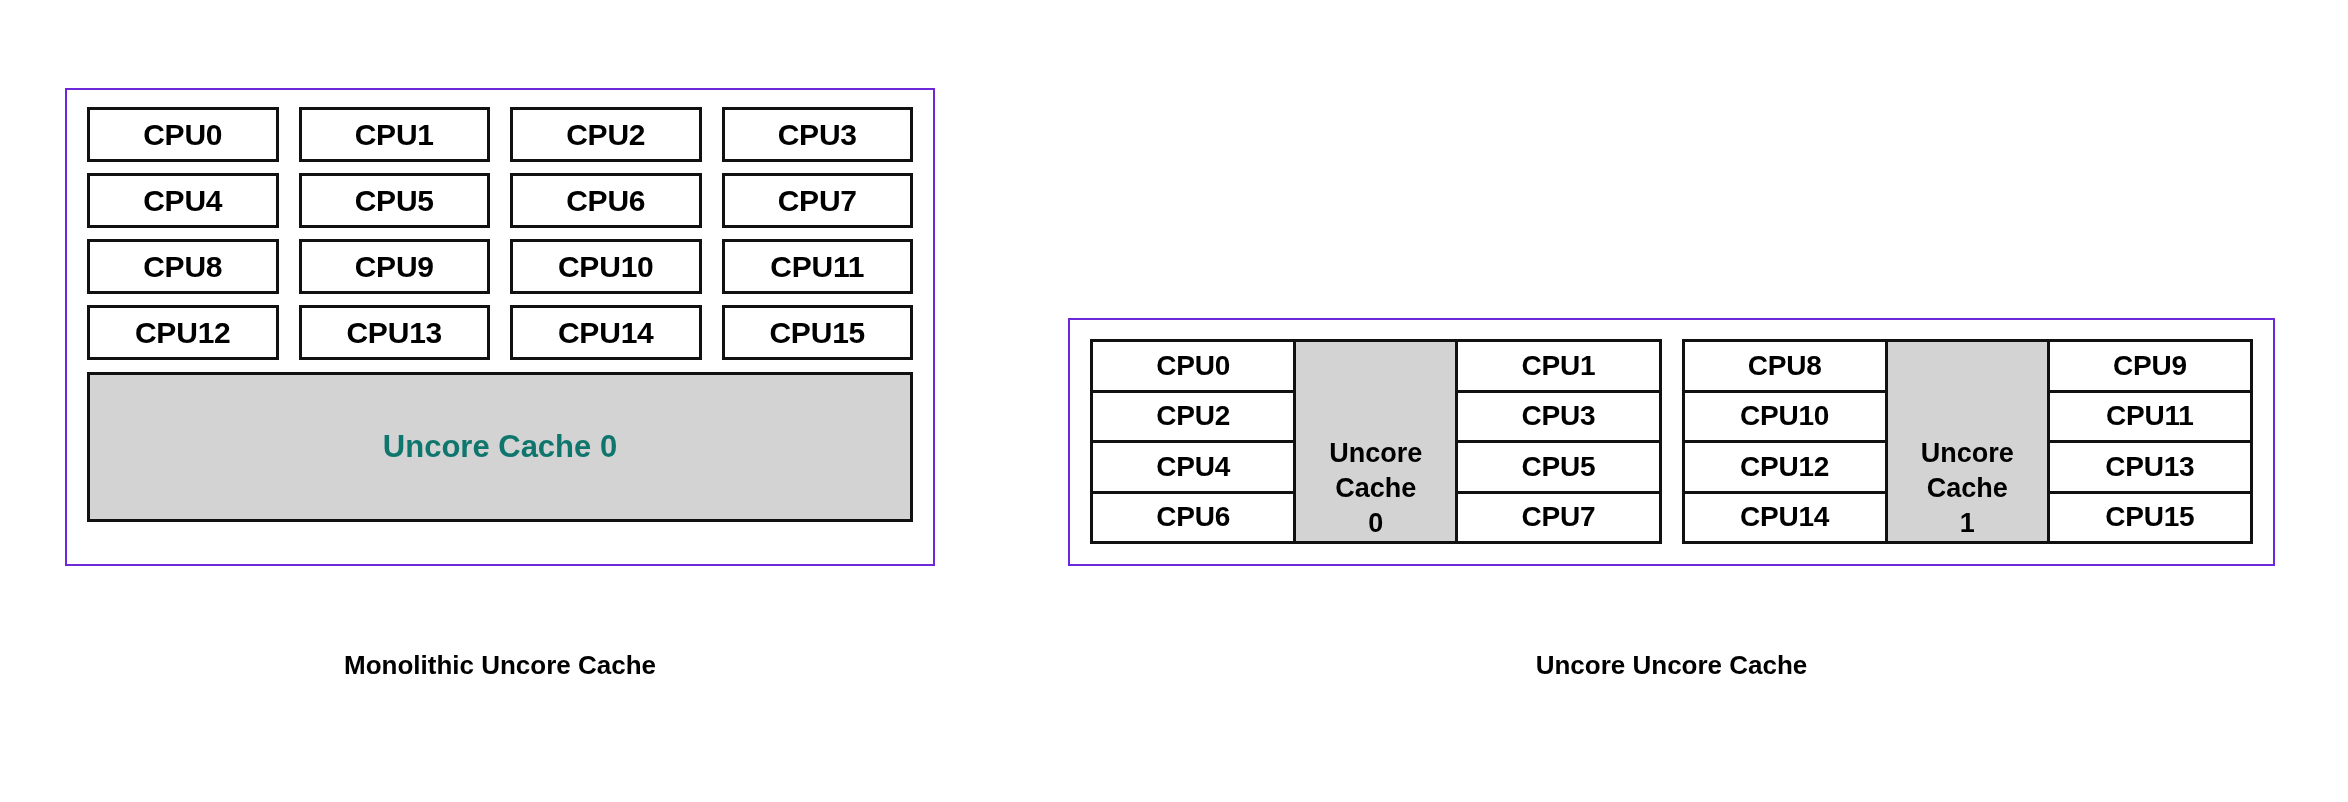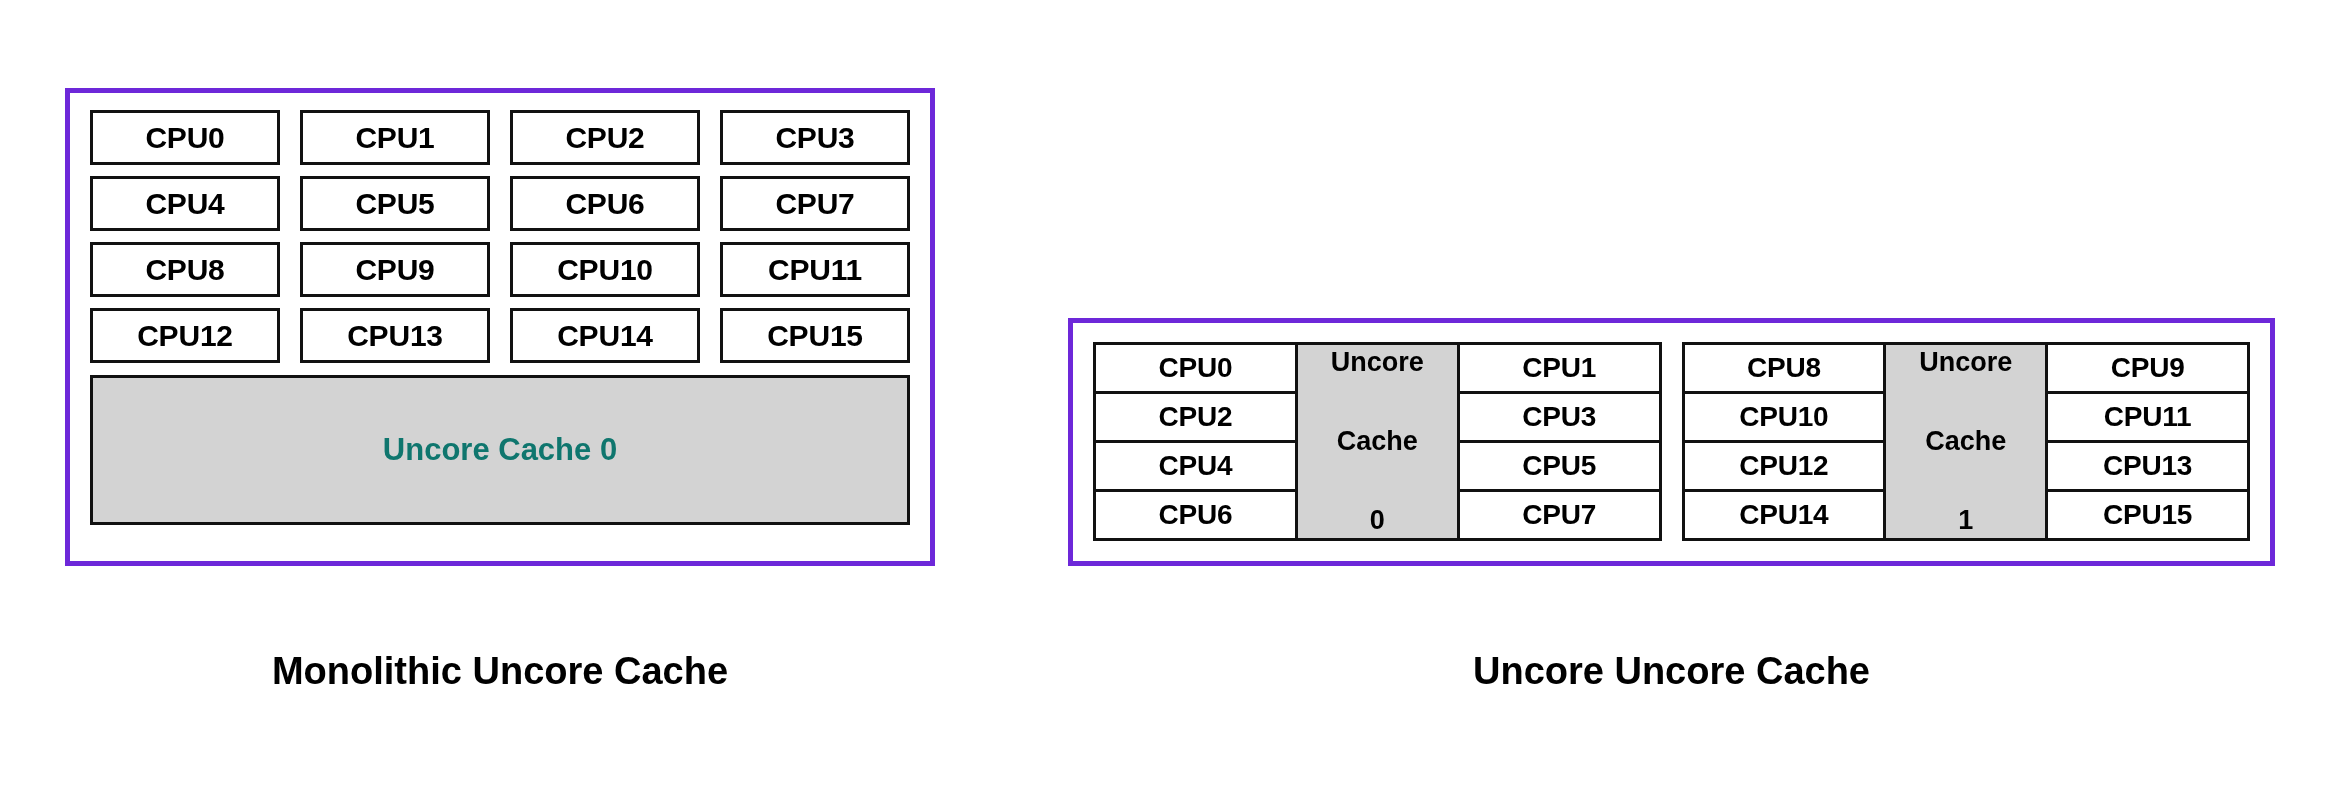--- a/index.html
+++ b/index.html
@@ -12,21 +12,21 @@
     height: 802px;
     position: relative;
     font-family: "Liberation Sans", sans-serif;
     overflow: hidden;
   }
 
   
   .panel {
     position: absolute;
     box-sizing: border-box;
-    border: 5px solid #6d28d9;
+    border: 2px solid #6d28d9;
     background: #ffffff;
   }
 
   
   #monolithic-panel {
     left: 65px;
     top: 88px;
     width: 870px;
     height: 478px;
     padding: 17px 20px 18px 20px;
@@ -105,33 +105,33 @@
   .split-cache {
     box-sizing: border-box;
     width: 165px;
     flex: 0 0 165px;
     background: #d3d3d3;
     border-left: 3px solid #111111;
     border-right: 3px solid #111111;
     display: flex;
     flex-direction: column;
     align-items: center;
-    justify-content: space-between;
+    justify-content: flex-end;
     font-size: 27px;
     font-weight: 700;
     color: #000000;
     line-height: 1.30;
     text-align: center;
   }
   .split-cache .cache-line { display: block; }
 
   
   .caption {
     position: absolute;
-    font-size: 38px;
+    font-size: 26px;
     font-weight: 700;
     color: #000000;
     text-align: center;
     white-space: nowrap;
   }
   #caption-monolithic {
     left: 65px;
     top: 650px;
     width: 870px;
   }

